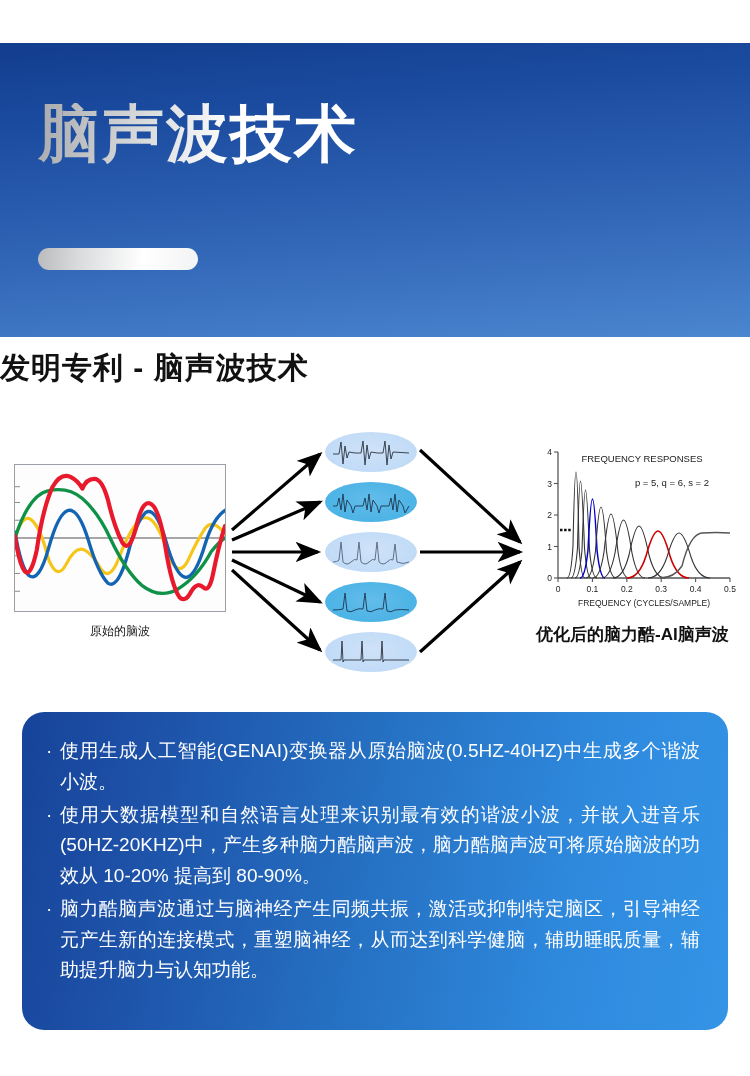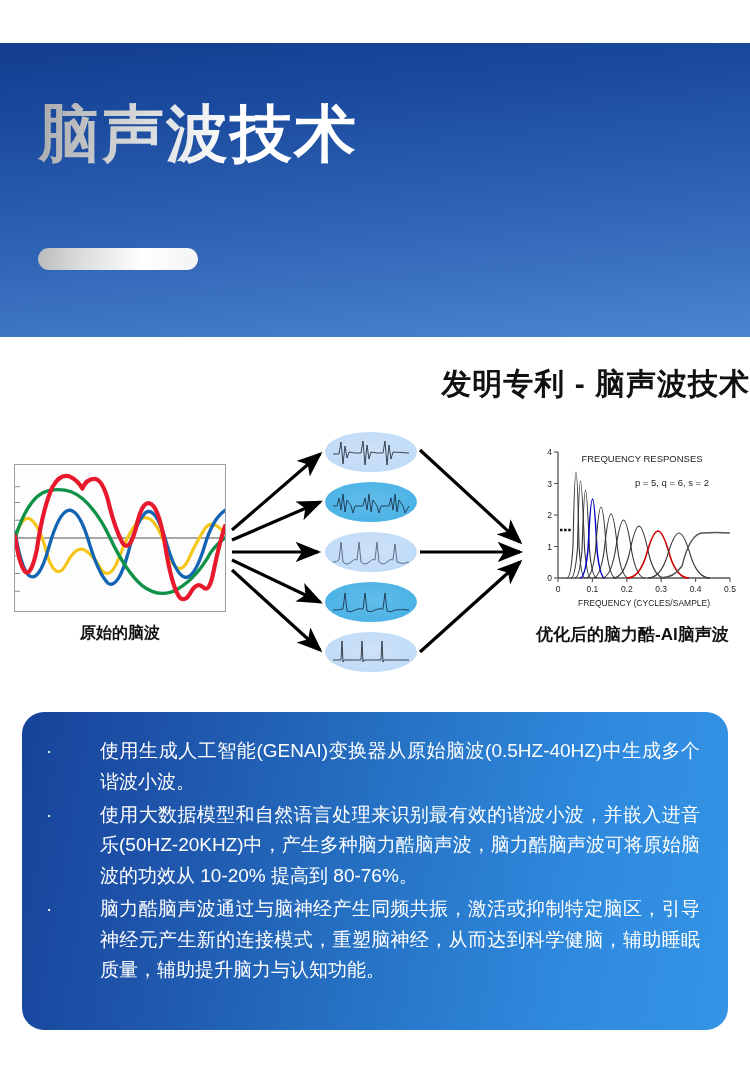--- a/index.html
+++ b/index.html
@@ -59,23 +59,23 @@
     width: 160px;
     height: 22px;
     border-radius: 11px;
     background: linear-gradient(95deg, #b9bbbd 0%, #d8dadc 25%, #ffffff 65%, #f2f3f4 100%);
   }
 
   
   .section-title {
     position: absolute;
     left: 0;
-    top: 364px;
+    top: 348px;
     width: 750px;
-    text-align: right;
+    text-align: left;
     font-size: 30px;
     font-weight: bold;
     color: #111111;
     letter-spacing: 1px;
   }
 
   
   .diagram {
     position: absolute;
     left: 0;
@@ -96,22 +96,22 @@
     box-sizing: border-box;
   }
   .wave-panel svg { display: block; width: 100%; height: 100%; }
 
   .label-left {
     position: absolute;
     left: 14px;
     top: 203px;
     width: 212px;
     text-align: center;
-    font-size: 16px;
-    font-weight: bold;
+    font-size: 12px;
+    font-weight: normal;
     color: #111111;
   }
 
   
   .ellipse {
     position: absolute;
     width: 92px;
     height: 40px;
     border-radius: 50%;
     overflow: hidden;
@@ -195,21 +195,20 @@
   .bullet-dot {
     flex: 0 0 auto;
     width: 14px;
     color: #ffffff;
     font-size: 19px;
     line-height: 1.62;
   }
   .bullet-text {
     flex: 1 1 auto;
     text-align: justify;
-    margin-left: 40px;
   }
 </style>
 </head>
 <body>
 
 <div class="top-strip"></div>
 
 <div class="hero">
   <div class="hero-title">脑声波技术</div>
   <div class="hero-underline"></div>
@@ -353,20 +352,20 @@
 </div>
 
 <div class="bullet-card">
   <ul class="bullet-list">
     <li class="bullet-item">
       <span class="bullet-dot">·</span>
       <span class="bullet-text">使用生成人工智能(GENAI)变换器从原始脑波(0.5HZ-40HZ)中生成多个谐波小波。</span>
     </li>
     <li class="bullet-item">
       <span class="bullet-dot">·</span>
-      <span class="bullet-text">使用大数据模型和自然语言处理来识别最有效的谐波小波，并嵌入进音乐(50HZ-20KHZ)中，产生多种脑力酷脑声波，脑力酷脑声波可将原始脑波的功效从 10-20% 提高到 80-76%。</span>
+      <span class="bullet-text">使用大数据模型和自然语言处理来识别最有效的谐波小波，并嵌入进音乐(50HZ-20KHZ)中，产生多种脑力酷脑声波，脑力酷脑声波可将原始脑波的功效从 10-20% 提高到 80-90%。</span>
     </li>
     <li class="bullet-item">
       <span class="bullet-dot">·</span>
       <span class="bullet-text">脑力酷脑声波通过与脑神经产生同频共振，激活或抑制特定脑区，引导神经元产生新的连接模式，重塑脑神经，从而达到科学健脑，辅助睡眠质量，辅助提升脑力与认知功能。</span>
     </li>
   </ul>
 </div>
 
 </body></html>

